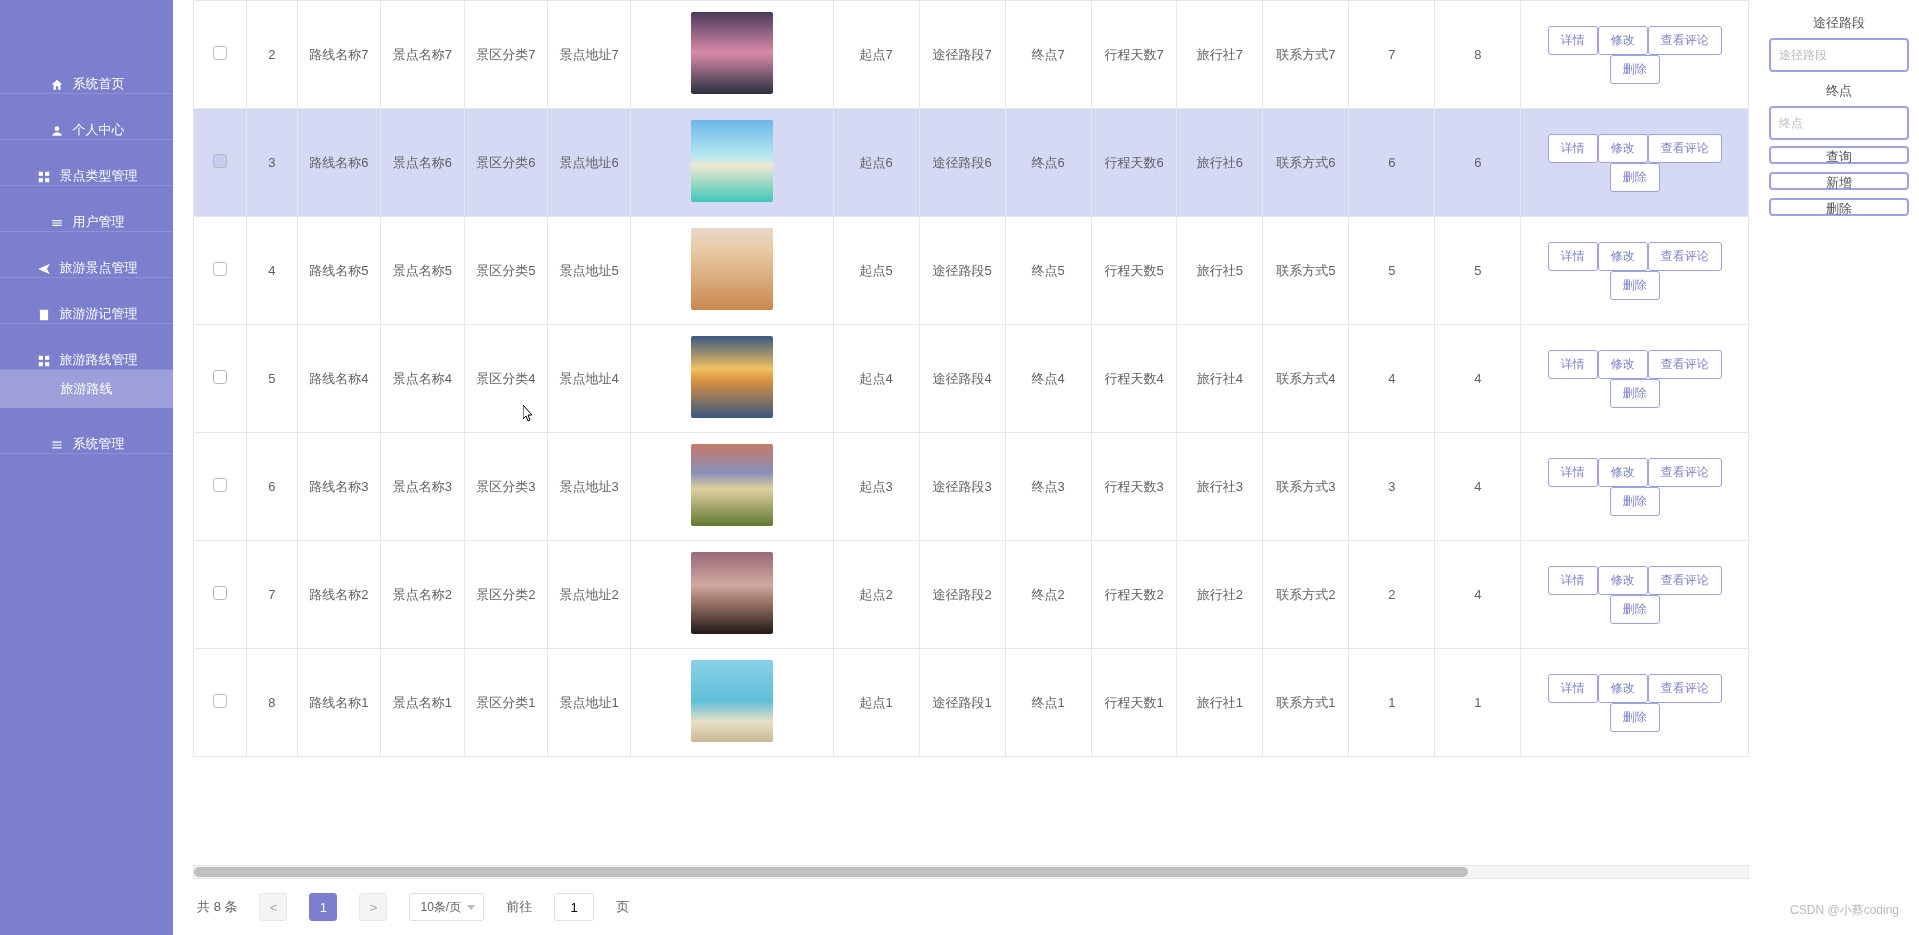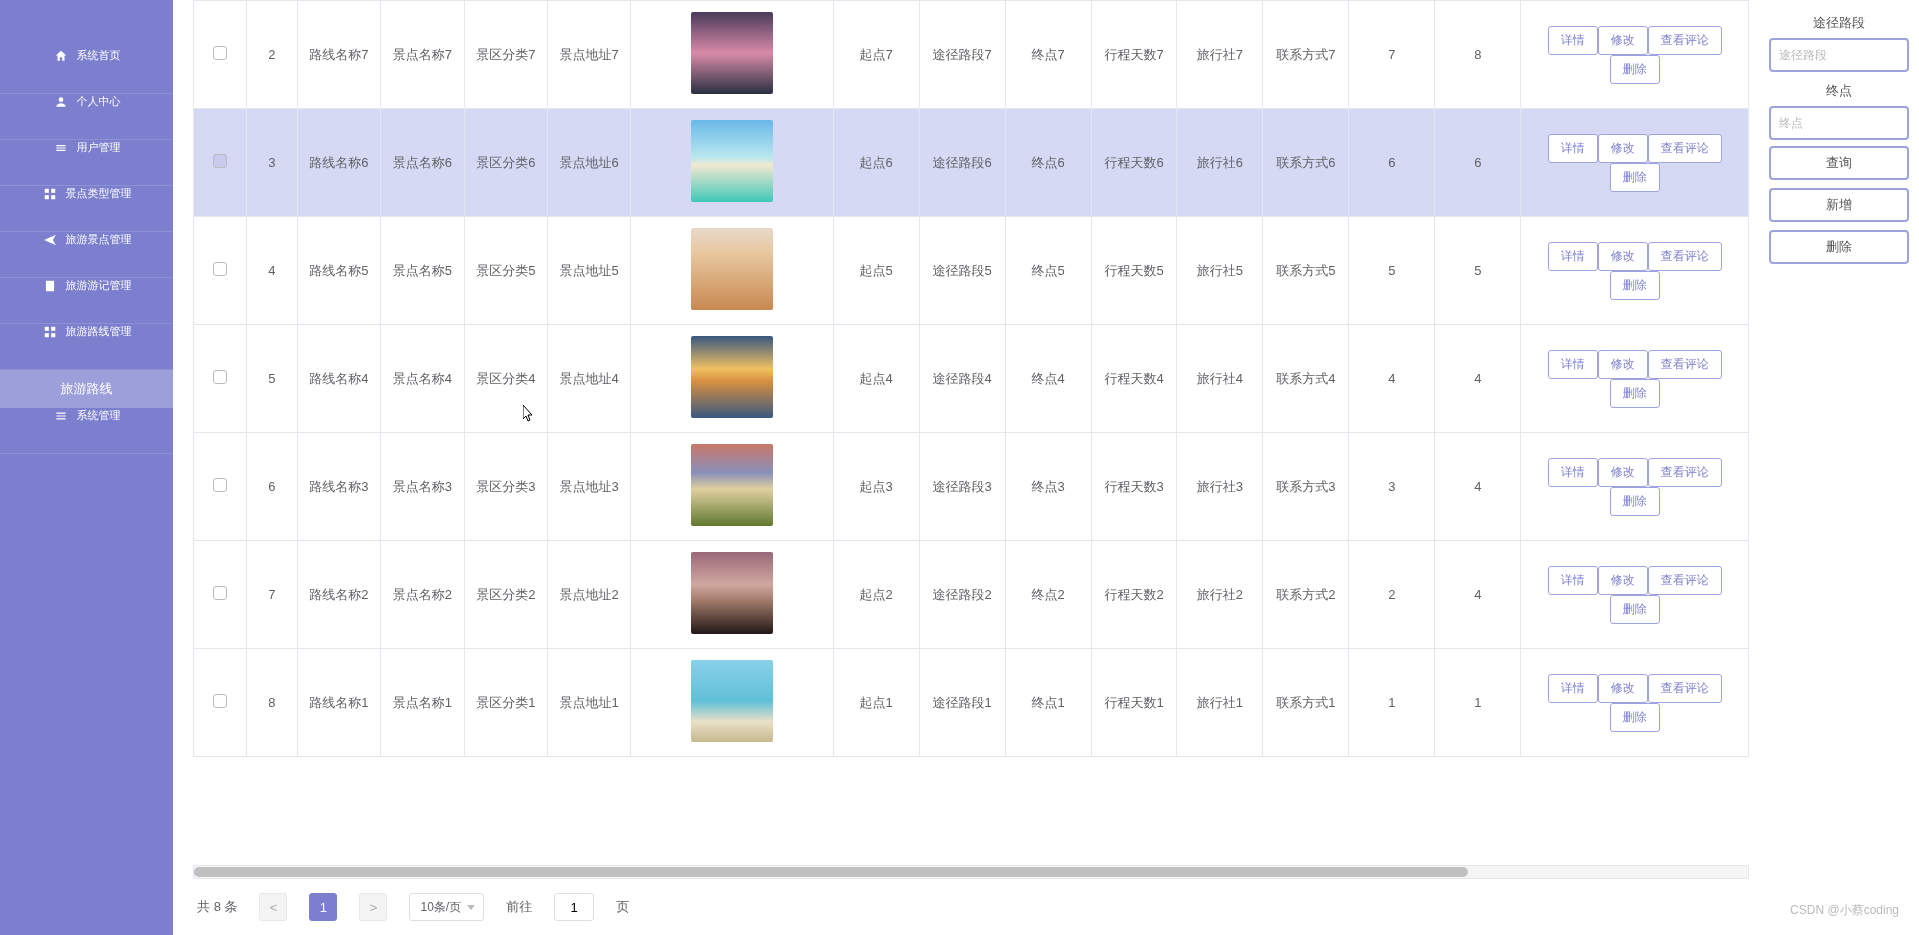--- a/index.html
+++ b/index.html
@@ -1,21 +1,21 @@
 <!DOCTYPE html>
 <html><head>
 <meta charset="utf-8">
 <style>
 * { margin: 0; padding: 0; box-sizing: border-box; }
 body { font-family: "Microsoft YaHei", Arial, sans-serif; font-size: 13px; color: #555; background: #fff; overflow: hidden; }
 .layout { display: flex; height: 100vh; }
 
 
 .sidebar { width: 173px; background: #7b7fce; color: #fff; flex-shrink: 0; padding-top: 48px; }
-.sidebar-item { display: flex; align-items: flex-start; justify-content: center; height: 46px; border-bottom: 1px solid rgba(255,255,255,0.15); cursor: pointer; font-size: 11px; }
+.sidebar-item { display: flex; align-items: flex-end; justify-content: center; height: 46px; border-bottom: 1px solid rgba(255,255,255,0.15); cursor: pointer; font-size: 13px; }
 .sidebar-item .icon { width: 16px; height: 16px; margin-right: 8px; display: inline-flex; align-items: center; justify-content: center; }
 .sidebar-sub { background: rgba(255,255,255,0.25); height: 38px; display: flex; align-items: center; justify-content: center; font-size: 13px; cursor: pointer; }
 
 
 .main { flex: 1; display: flex; flex-direction: column; overflow: hidden; padding: 0 20px; }
 .table-wrap { flex: 1; overflow: auto; }
 table { width: 100%; border-collapse: collapse; table-layout: fixed; }
 th, td { border: 1px solid #e4e7ed; text-align: center; vertical-align: middle; padding: 6px 4px; font-size: 13px; color: #606266; word-break: break-all; }
 tbody tr { height: 108px; }
 tbody tr.highlight { background: #d6d9f4; }
@@ -42,21 +42,21 @@
 .pg-btn.active { background: #7b7fce; color: #fff; border-color: #7b7fce; }
 .pg-select { height: 28px; border: 1px solid #dcdfe6; border-radius: 3px; padding: 0 22px 0 10px; font-size: 12px; color: #606266; position: relative; display: inline-flex; align-items: center; }
 .pg-select::after { content: ""; position: absolute; right: 8px; top: 11px; border-left: 4px solid transparent; border-right: 4px solid transparent; border-top: 5px solid #bbb; }
 .pg-input { width: 40px; height: 28px; border: 1px solid #dcdfe6; border-radius: 3px; text-align: center; font-size: 13px; }
 
 
 .right-panel { width: 150px; flex-shrink: 0; padding: 10px 10px 0 0; }
 .rp-label { text-align: center; font-size: 13px; color: #555; margin-bottom: 6px; margin-top: 4px; }
 .rp-input { width: 100%; height: 34px; border: 2px solid #9ea3e0; border-radius: 4px; padding: 0 8px; font-size: 12px; color: #999; margin-bottom: 6px; }
 .rp-input::placeholder { color: #bbb; }
-.rp-btn { width: 100%; height: 34px; border: 2px solid #9ea3e0; background: #fff; color: #555; font-size: 13px; border-radius: 4px; cursor: pointer; margin-bottom: 8px; }
+.rp-btn { width: 100%; height: 18px; border: 2px solid #9ea3e0; background: #fff; color: #555; font-size: 13px; border-radius: 4px; cursor: pointer; margin-bottom: 8px; }
 
 .watermark { position: fixed; right: 20px; bottom: 16px; font-size: 12px; color: #bbb; }
 .cursor { position: fixed; left: 523px; top: 405px; width: 12px; height: 18px; pointer-events: none; }
 
 
 col.c-chk { width: 42px; }
 col.c-idx { width: 40px; }
 col.c-txt { width: 66px; }
 col.c-img { width: 160px; }
 col.c-mid { width: 68px; }
@@ -82,35 +82,35 @@
             <svg viewBox="0 0 24 24" fill="#fff" width="14" height="14">
               <circle cx="12" cy="8" r="4"></circle>
               <path d="M4 20c0-4 4-6 8-6s8 2 8 6z"></path>
             </svg>
           </span>
           <span>个人中心</span>
         </div>
         <div class="sidebar-item">
           <span class="icon">
             <svg viewBox="0 0 24 24" fill="#fff" width="14" height="14">
-              <path d="M4 8h16M4 12h16M4 16h16" stroke="#fff" stroke-width="2"></path>
-            </svg>
-          </span>
-          <span>用户管理</span>
-        </div>
-        <div class="sidebar-item">
-          <span class="icon">
-            <svg viewBox="0 0 24 24" fill="#fff" width="14" height="14">
               <rect x="3" y="3" width="7" height="7"></rect>
               <rect x="14" y="3" width="7" height="7"></rect>
               <rect x="3" y="14" width="7" height="7"></rect>
               <rect x="14" y="14" width="7" height="7"></rect>
             </svg>
           </span>
           <span>景点类型管理</span>
+        </div>
+        <div class="sidebar-item">
+          <span class="icon">
+            <svg viewBox="0 0 24 24" fill="#fff" width="14" height="14">
+              <path d="M4 8h16M4 12h16M4 16h16" stroke="#fff" stroke-width="2"></path>
+            </svg>
+          </span>
+          <span>用户管理</span>
         </div>
         <div class="sidebar-item">
           <span class="icon">
             <svg viewBox="0 0 24 24" fill="#fff" width="14" height="14">
               <path d="M2 12l20-9-5 9 5 9z"></path>
             </svg>
           </span>
           <span>旅游景点管理</span>
         </div>
         <div class="sidebar-item">

